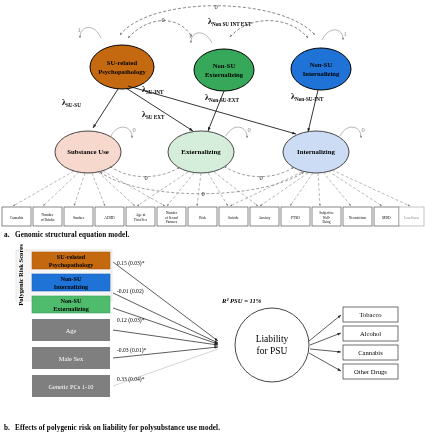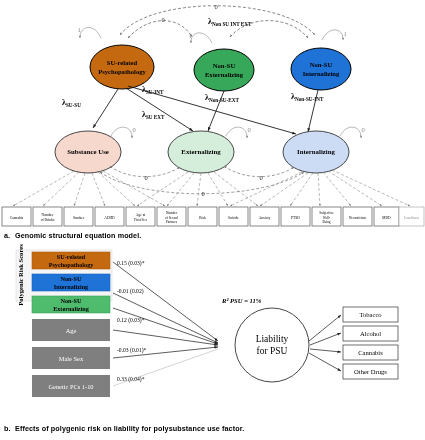--- a/index.html
+++ b/index.html
@@ -1,19 +1,19 @@
 <!DOCTYPE html>
 <html><head>
 <meta charset="utf-8">
 <style>
   html,body{margin:0;padding:0;background:#ffffff;}
   body{width:425px;height:440px;position:relative;overflow:hidden;
        font-family:"Liberation Serif", serif;color:#000;}
   #fig{position:absolute;left:0;top:0;width:425px;height:440px;}
-  .cap{position:absolute;font-family:Liberation Sans, sans-serif;font-weight:bold;font-size:7.2px;
+  .cap{position:absolute;font-family:Liberation Serif, serif;font-weight:bold;font-size:7.2px;
        letter-spacing:.1px;white-space:nowrap;}
   .cap .ltr{display:inline-block;width:11px;}
   svg{display:block;}
   text{font-family:"Liberation Serif",serif;}
 </style>
 </head>
 <body>
 
 <svg id="fig" viewBox="0 0 425 440" width="425" height="440">
 
@@ -296,14 +296,14 @@
         <text x="370.5" y="374" font-size="6.6" text-anchor="middle">Other Drugs</text>
       </g>
     </g>
   </g>
 </svg>
 
 <div class="cap" style="left:4px;top:231px;">
   <span class="ltr">a.</span><span>Genomic structural equation model.</span>
 </div>
 <div class="cap" style="left:4px;top:424px;">
-  <span class="ltr">b.</span><span>Effects of polygenic risk on liability for polysubstance use factor.</span>
+  <span class="ltr">b.</span><span>Effects of polygenic risk on liability for polysubstance use model.</span>
 </div>
 
 </body></html>

